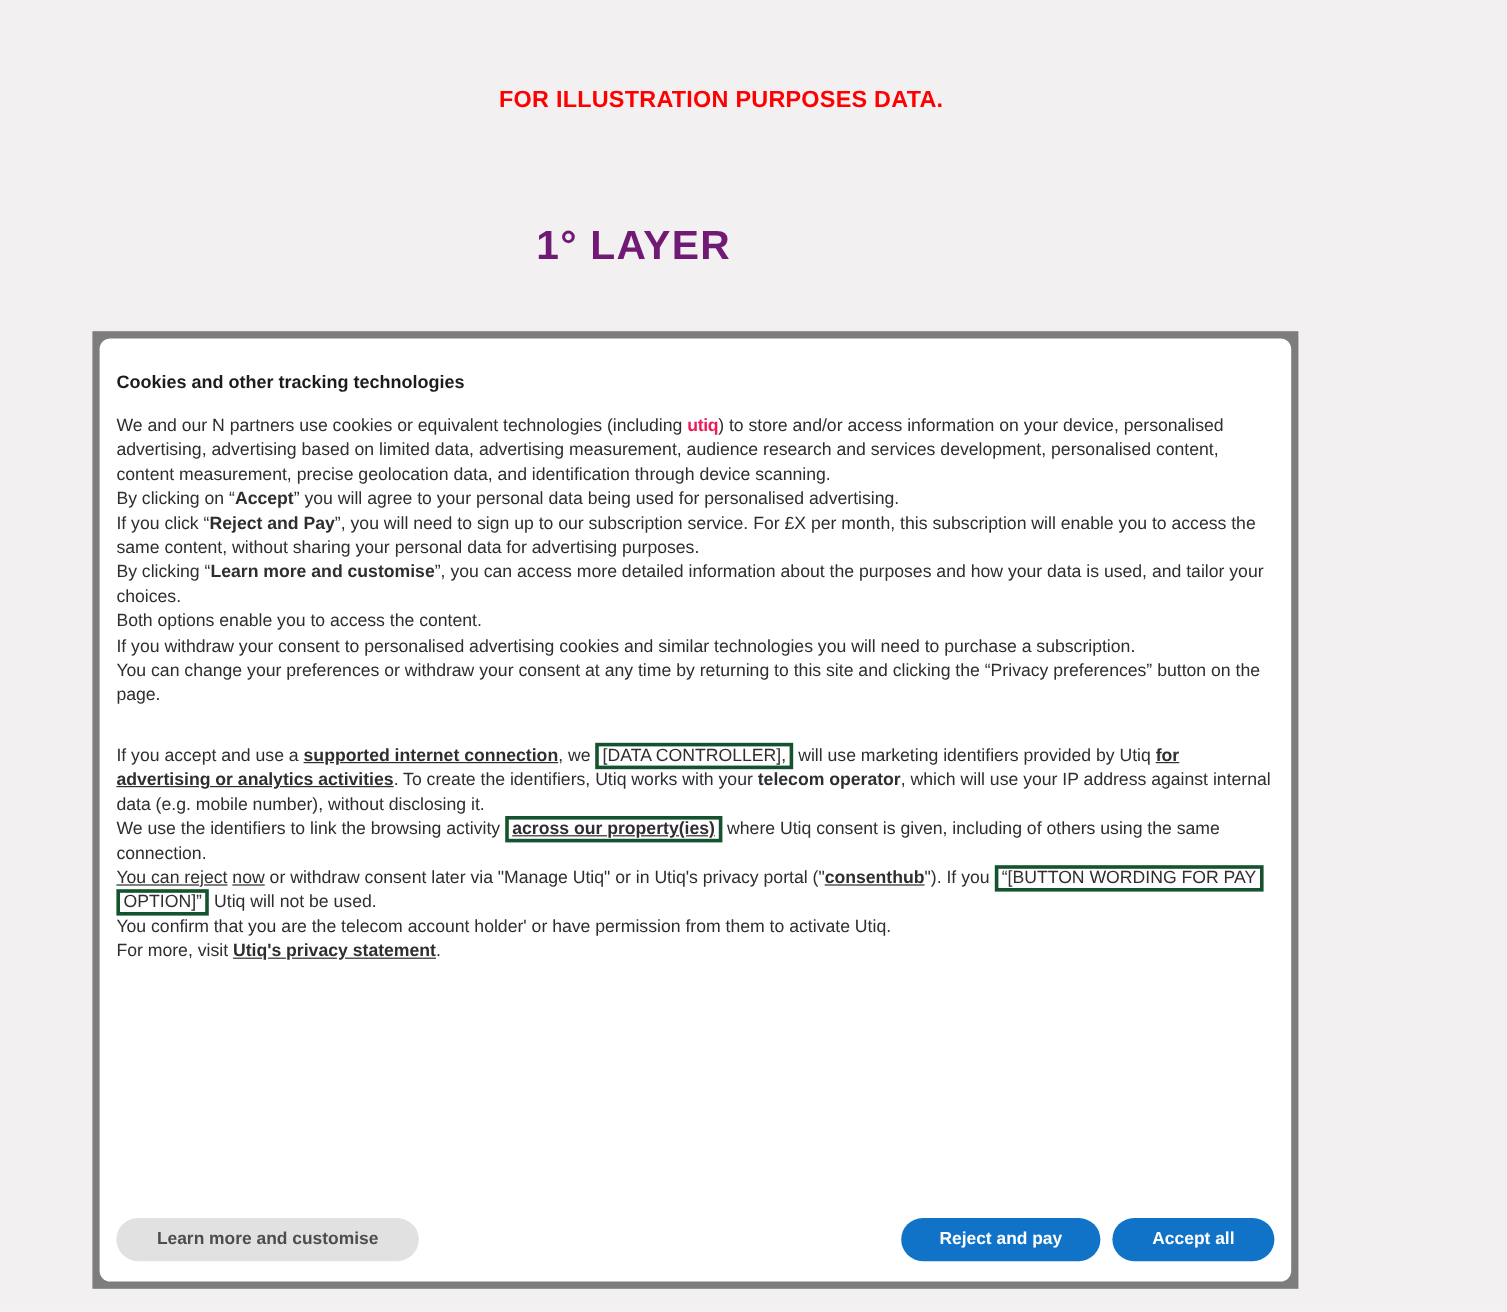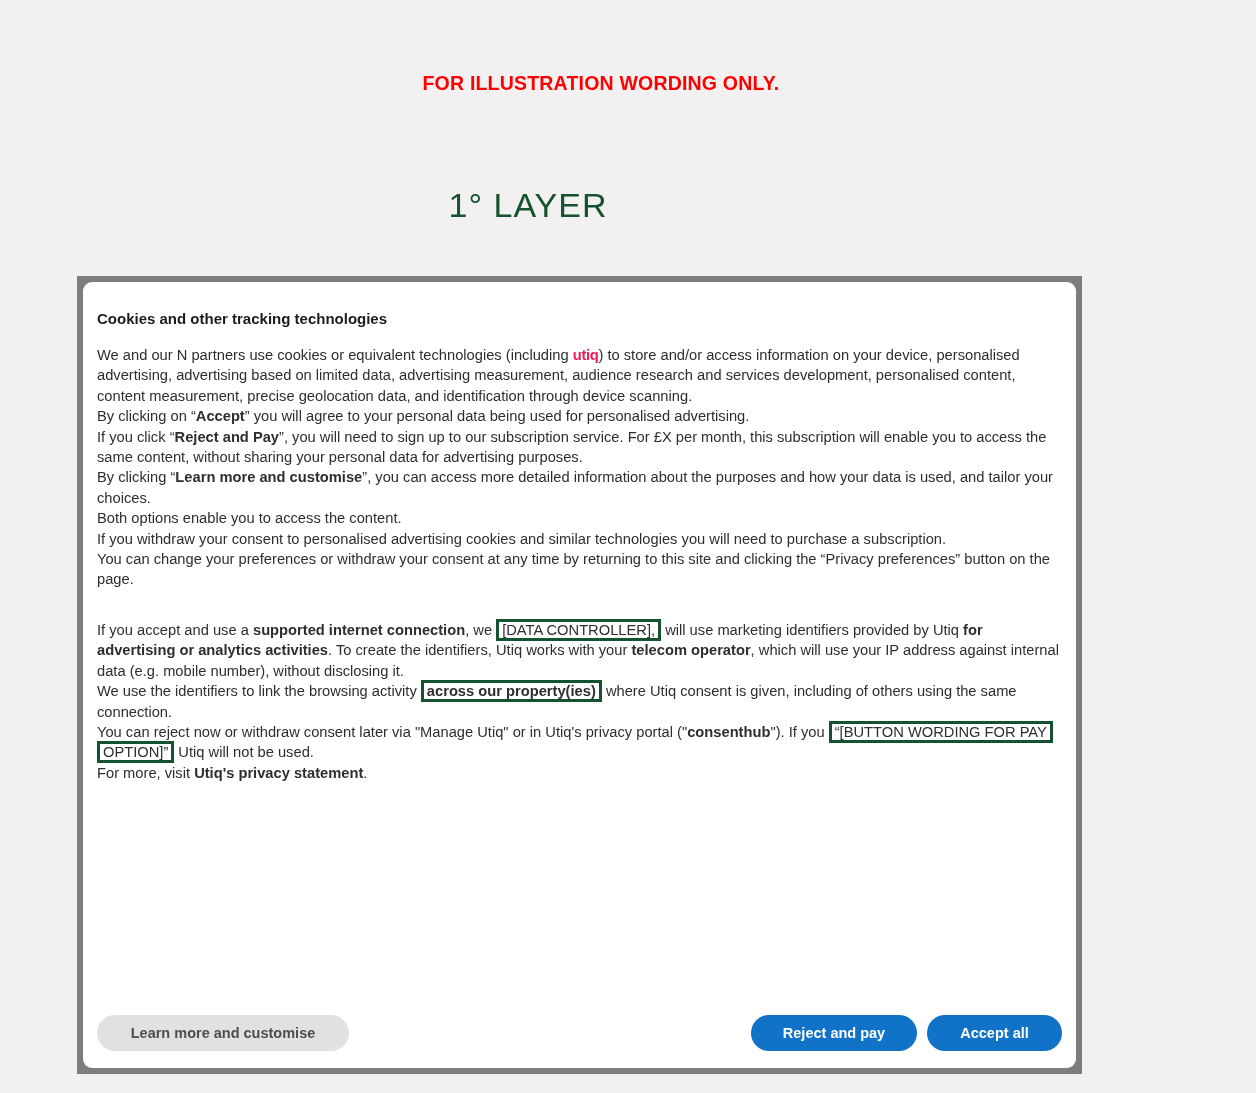--- a/index.html
+++ b/index.html
@@ -21,23 +21,23 @@
     font-size: 19.5px;
     font-weight: bold;
     letter-spacing: 0.2px;
   }
   .layer-title {
     position: absolute;
     top: 186px;
     left: 0;
     width: 1056px;
     text-align: center;
-    color: #14532d;
+    color: #701a75;
     font-size: 34px;
-    font-weight: 400;
+    font-weight: 700;
     letter-spacing: 1px;
   }
   .dialog-outer {
     position: absolute;
     left: 77px;
     top: 276px;
     width: 1005px;
     height: 798px;
     background: #7d7d7d;
     box-sizing: border-box;
@@ -64,21 +64,21 @@
   }
   .intro-block p, .utiq-block p { margin: 0; }
   .utiq-section { margin-top: 30px; }
   .utiq-heading {
     margin: 0 0 16px 0;
     font-size: 15px;
     line-height: 22px;
   }
   .utiq-heading .logo { font-size: 17px; margin-right: 6px; }
   .b { font-weight: bold; }
-  .u { }
+  .u { text-decoration: underline; }
   .logo {
     color: #ed1c59;
     font-weight: 800;
     letter-spacing: -0.3px;
   }
   .box {
     border: 3px solid #14532d;
     padding: 0 3px;
     box-decoration-break: clone;
     -webkit-box-decoration-break: clone;
@@ -111,21 +111,21 @@
     background: #1173c8;
     color: #ffffff;
   }
   .btn-reject { width: 166px; }
   .btn-accept { width: 135px; }
   .blue-group { display: flex; gap: 10px; }
 </style>
 </head>
 <body>
 
-<div class="banner-note">FOR ILLUSTRATION WORDING ONLY.</div>
+<div class="banner-note">FOR ILLUSTRATION PURPOSES DATA.</div>
 
 <div class="layer-title">1° LAYER</div>
 
 <div class="dialog-outer">
   <div class="dialog">
 
     <h1 class="dialog-title">Cookies and other tracking technologies</h1>
 
     <div class="intro-block">
       <p><span>We and our N partners use cookies or equivalent technologies (including </span><span class="logo">utiq</span><span>) to store and/or access information on your device, personalised advertising, advertising based on limited data, advertising measurement, audience research and services development, personalised content, content measurement, precise geolocation data, and identification through device scanning.</span></p>
@@ -135,20 +135,21 @@
       <p><span>Both options enable you to access the content.</span></p>
       <p><span>If you withdraw your consent to personalised advertising cookies and similar technologies you will need to purchase a subscription.</span></p>
       <p><span>You can change your preferences or withdraw your consent at any time by returning to this site and clicking the “Privacy preferences” button on the page.</span></p>
     </div>
 
     <div class="utiq-section">
       <div class="utiq-block">
         <p><span>If you accept and use a </span><span class="b u">supported internet connection</span><span>, we </span><span class="box">[DATA CONTROLLER],</span><span> will use marketing identifiers provided by Utiq </span><span class="b u">for advertising or analytics activities</span><span>. To create the identifiers, Utiq works with your </span><span class="b">telecom operator</span><span>, which will use your IP address against internal data (e.g. mobile number), without disclosing it.</span></p>
         <p><span>We use the identifiers to link the browsing activity </span><span class="b u box">across our property(ies)</span><span> where Utiq consent is given, including of others using the same connection.</span></p>
         <p><span class="u">You can reject</span><span> </span><span class="u">now</span><span> or withdraw consent later via "Manage Utiq" or in Utiq's privacy portal ("</span><span class="b u">consenthub</span><span>"). If you </span><span class="box">“[BUTTON WORDING FOR PAY OPTION]”</span><span> Utiq will not be used.</span></p>
+        <p><span>You confirm that you are the telecom account holder' or have permission from them to activate Utiq.</span></p>
         <p><span>For more, visit </span><span class="b u">Utiq's privacy statement</span><span>.</span></p>
       </div>
     </div>
 
     <div class="footer">
       <button class="btn btn-gray">Learn more and customise</button>
       <div class="blue-group">
         <button class="btn btn-blue btn-reject">Reject and pay</button>
         <button class="btn btn-blue btn-accept">Accept all</button>
       </div>

